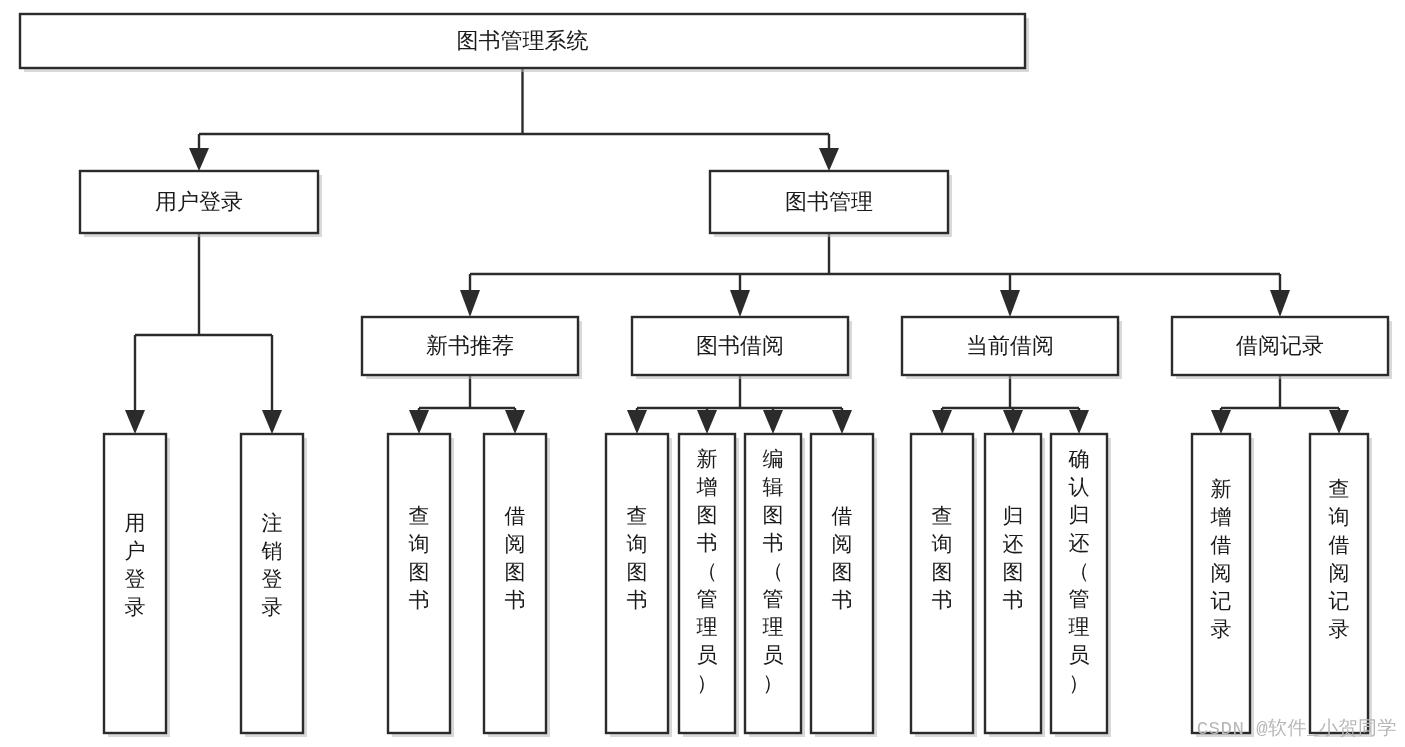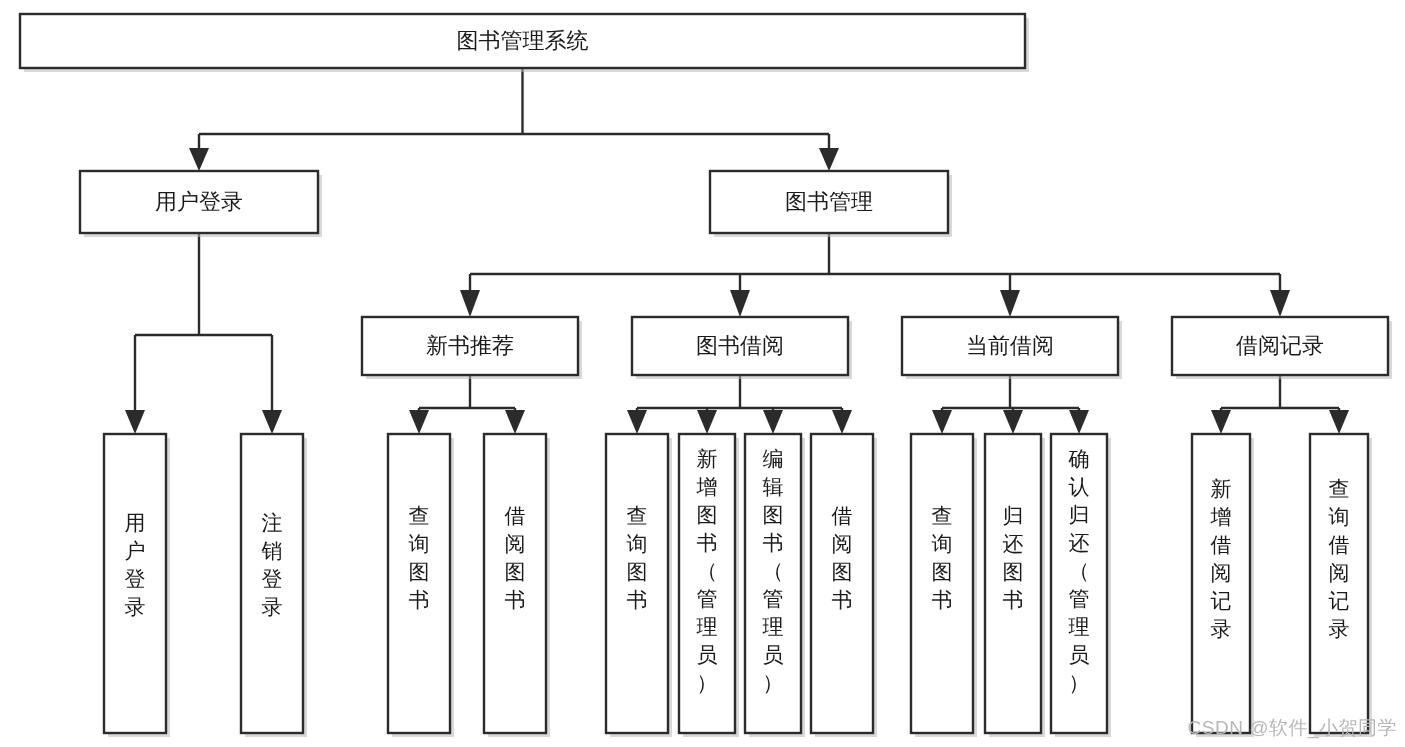--- a/index.html
+++ b/index.html
@@ -53,21 +53,21 @@
   .node-label-vertical {
     fill: #1a1a1a;
     font-family: "Liberation Sans", "DejaVu Sans", sans-serif;
     font-size: 21px;
     text-anchor: middle;
   }
   .watermark {
     position: absolute;
     right: 8px;
     bottom: 6px;
-    font-family: Liberation Sans, sans-serif;
+    font-family: Liberation Mono, monospace;
     font-size: 19px;
     color: #b7b7b7;
     letter-spacing: 0.5px;
     white-space: nowrap;
     user-select: none;
   }
 </style>
 </head>
 <body>
 

